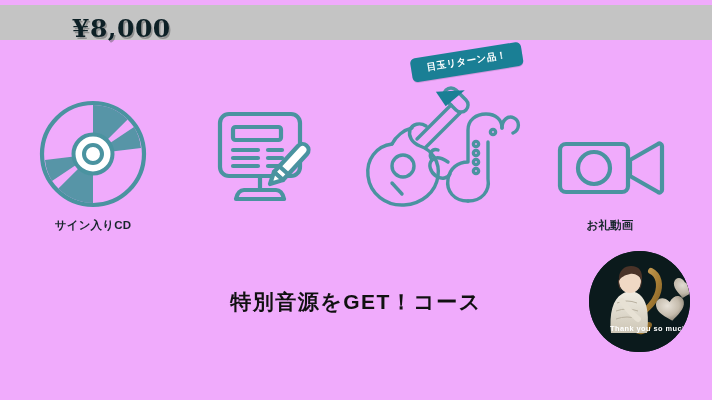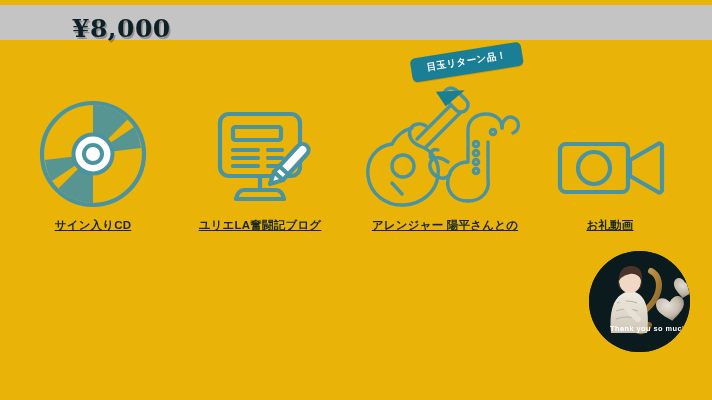--- a/index.html
+++ b/index.html
@@ -11,21 +11,21 @@
     height: 400px;
     background: #ffffff;
     font-family: "Liberation Sans", "DejaVu Sans", sans-serif;
     overflow: hidden;
     position: relative;
     color: #0f1f24;
   }
   .slide {
     position: absolute;
     inset: 0;
-    background: #eab308;
+    background: #f0abfc;
   }
 
   
   .price-band {
     position: absolute;
     left: 0;
     top: 5px;
     width: 712px;
     height: 35px;
     background: #c4c4c4;
@@ -63,21 +63,20 @@
     justify-content: center;
     position: relative;
   }
   .reward .caption {
     margin-top: 6px;
     font-size: 11.5px;
     font-weight: bold;
     line-height: 1.35;
     color: #17262b;
     letter-spacing: 0.2px;
-    text-decoration: underline;
   }
   .reward .caption .ln { display: block; }
 
   #r1 { left: 0px;   width: 186px; }
   #r2 { left: 170px; width: 180px; }
   #r3 { left: 330px; width: 230px; }
   #r4 { left: 528px; width: 164px; }
 
   
   .badge-wrap {
@@ -196,21 +195,20 @@
             <line x1="68" y1="64" x2="82" y2="64"></line>
             <line x1="60" y1="74" x2="60" y2="88"></line>
             <path d="M44,88 h32 a16,9 0 0,1 0,0 q6,0 8,9 h-48 q2,-9 8,-9 z"></path>
             <path d="M74,70 l24,-26 a6,6 0 0,1 9,8 l-24,26 z" fill="#ffffff"></path>
             <path d="M74,70 l9,8 -13,4 z" fill="#ffffff"></path>
             <line x1="79" y1="64" x2="88" y2="72"></line>
           </g>
         </svg>
       </div>
       <div class="caption">
-        <span class="ln">ユリエLA奮闘記ブログ</span>
       </div>
     </div>
 
     <div class="reward" id="r3">
       <div class="art">
         <div class="badge-wrap">
           <div class="badge">目玉リターン品！</div>
           <div class="badge-tail"></div>
         </div>
         <svg width="190" height="128" viewBox="0 0 190 128">
@@ -234,41 +232,41 @@
             <path d="M82,76 C78,70 82,64 88,66"></path>
             <circle cx="126" cy="60" r="2.6"></circle>
             <circle cx="126" cy="69" r="2.6"></circle>
             <circle cx="126" cy="78" r="2.6"></circle>
             <circle cx="126" cy="87" r="2.6"></circle>
             <circle cx="143" cy="48" r="2.6"></circle>
           </g>
         </svg>
       </div>
       <div class="caption">
-        <span class="ln">アレンジャー 陽平さんとの</span>
       </div>
     </div>
 
     <div class="reward" id="r4">
       <div class="art">
         <svg width="120" height="90" viewBox="0 0 120 90">
           <g fill="none" stroke="#4a93a0" stroke-width="4.2" stroke-linecap="round" stroke-linejoin="round">
             <rect x="10" y="22" width="68" height="48" rx="6"></rect>
             <circle cx="44" cy="46" r="16"></circle>
             <path d="M80,38 L108,22 a2.5,2.5 0 0,1 4,2 v44 a2.5,2.5 0 0,1 -4,2 L80,54 z"></path>
           </g>
         </svg>
       </div>
       <div class="caption">
         <span class="ln">お礼動画</span>
       </div>
     </div>
 
   </div>
 
+  <div class="headline">特別音源をGET！コース</div>
 
   <div class="photo">
     <svg class="ph-svg" viewBox="0 0 101 101">
       <defs>
         <radialGradient id="gHeart" cx="40%" cy="35%" r="70%">
           <stop offset="0%" stop-color="#f3ece2"></stop>
           <stop offset="60%" stop-color="#cfc4b4"></stop>
           <stop offset="100%" stop-color="#8d8475"></stop>
         </radialGradient>
         <linearGradient id="gSax" x1="0" y1="0" x2="1" y2="1">

